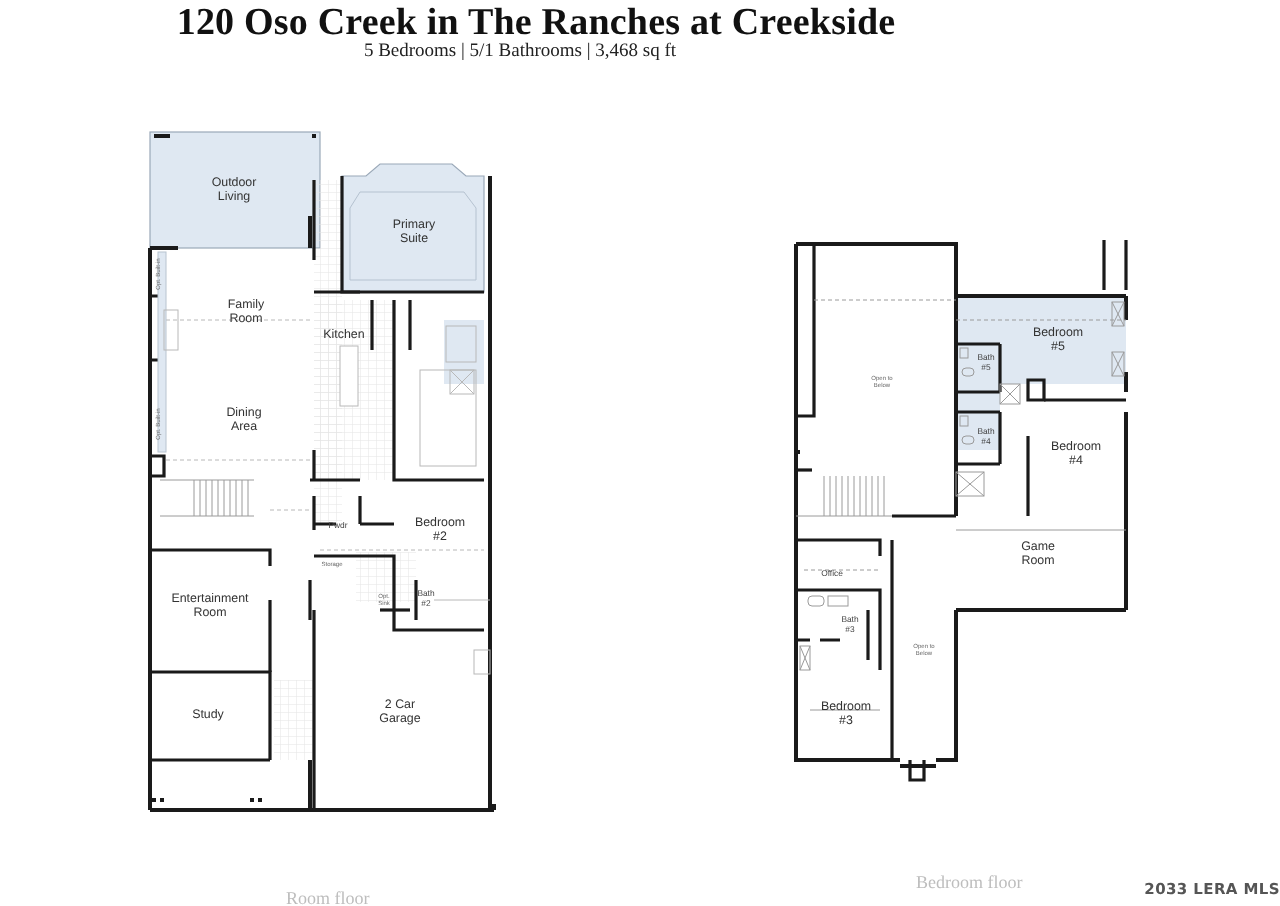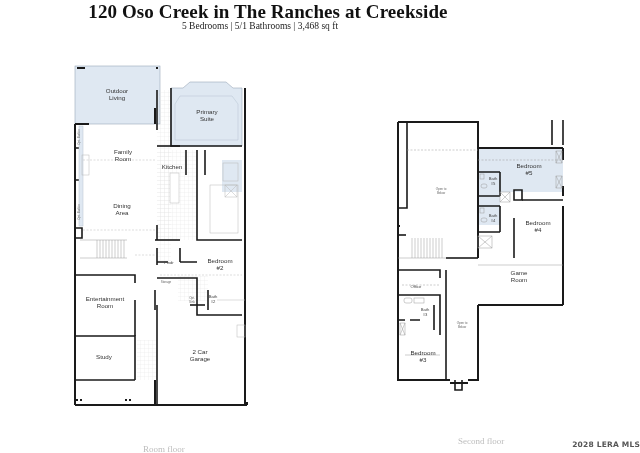--- a/index.html
+++ b/index.html
@@ -179,14 +179,14 @@
     <text class="lbl" x="538" y="225"><tspan x="538">Bedroom</tspan><tspan x="538" dy="7">#4</tspan></text>
     <text class="lbl" x="519" y="275"><tspan x="519">Game</tspan><tspan x="519" dy="7">Room</tspan></text>
     <text class="lbl-s" x="416" y="288">Office</text>
     <text class="lbl-s" x="425" y="311"><tspan x="425">Bath</tspan><tspan x="425" dy="5">#3</tspan></text>
     <text class="lbl-xs" x="462" y="324"><tspan x="462">Open to</tspan><tspan x="462" dy="3.5">Below</tspan></text>
     <text class="lbl" x="423" y="355"><tspan x="423">Bedroom</tspan><tspan x="423" dy="7">#3</tspan></text>
   </g>
 </svg>
 
 <div class="floor-cap" style="left:143px; top:444px;">Room floor</div>
-<div class="floor-cap" style="left:458px; top:436px;">Second floor</div>
-<div class="mls">2028 LERA MLS</div>
+<div class="floor-cap" style="left:458px; top:436px;">Bedroom floor</div>
+<div class="mls">2033 LERA MLS</div>
 
 </body></html>

